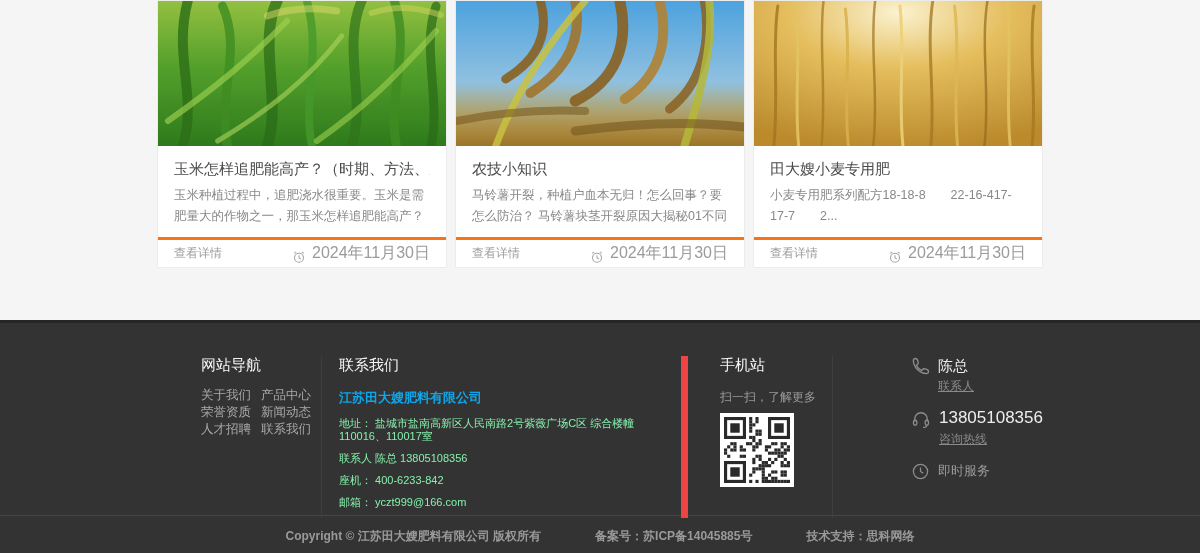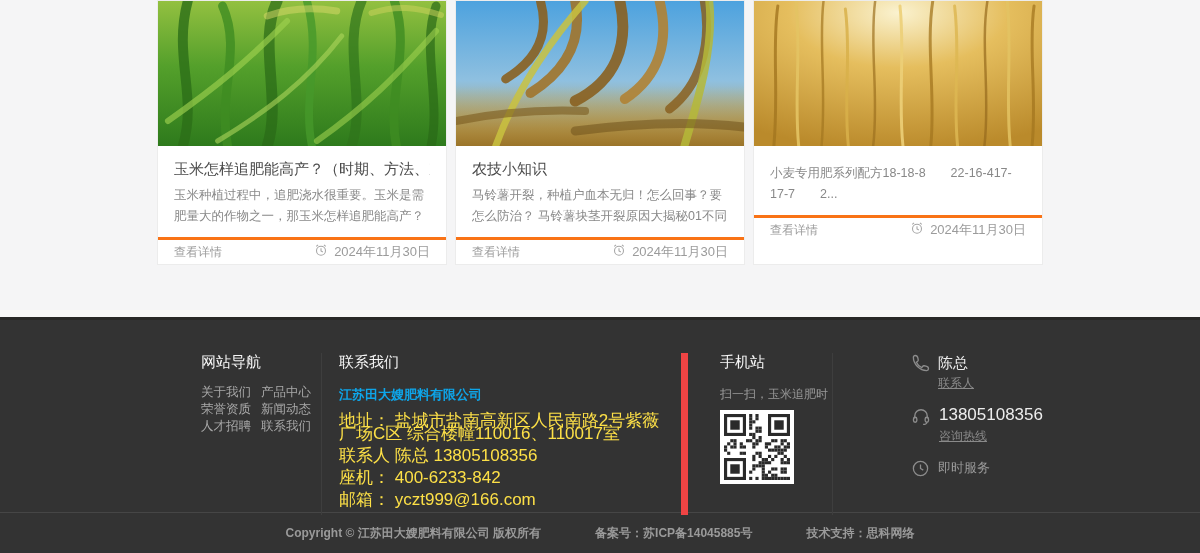--- a/index.html
+++ b/index.html
@@ -12,33 +12,33 @@
   .card { width:290px; background:#ffffff; border:1px solid #ececec; cursor:pointer; }
   .card-img { width:100%; height:145px; display:block; }
   .card-body { padding:12px 16px 10px; }
   .card-title { font-size:15px; color:#4a4a4a; font-weight:400; line-height:22px;
                 white-space:nowrap; overflow:hidden; }
   .card-excerpt { margin-top:5px; font-size:12.5px; color:#888; line-height:21px;
                   max-height:42px; overflow:hidden; }
   .card-foot { border-top:3px solid #f97316; padding:3px 16px; display:flex;
                justify-content:space-between; align-items:center; }
   .card-link { font-size:12px; color:#9b9b9b; }
-  .card-date { display:flex; align-items:flex-start; gap:6px; font-size:13px; color:#9b9b9b; }
+  .card-date { display:flex; align-items:flex-end; gap:6px; font-size:16px; color:#9b9b9b; }
   .card-date svg { display:block; }
 
   
   .footer { background:#333333; border-top:3px solid #262626; height:195px; }
   .footer-inner { width:886px; margin:0 auto; display:flex; padding-top:33px; }
   .f-heading { font-size:15px; color:#f5f5f5; font-weight:400; margin-bottom:14px; }
   .col-nav { width:121px;margin-left:44px; }
   .nav-grid { display:grid; grid-template-columns:60px 60px; row-gap:4px; }
   .nav-link { font-size:12.5px; color:#a9a9a9; line-height:13px; cursor:pointer; }
   .col-contact { width:404px; border-left:1px solid #3e3e3e; padding-left:17px; padding-right:16px; }
   .company { font-size:13px; color:#0ea5e9; font-weight:bold; margin-bottom:10px; }
-  .c-line { font-size:17px; color:#fde047; line-height:13px; margin-bottom:9px; }
+  .c-line { font-size:11px; color:#86efac; line-height:13px; margin-bottom:9px; }
   .col-mobile { width:166px; border-left:7px solid #ef4444; padding-left:32px; }
   .qr-tip { font-size:12px; color:#9a9a9a; margin-bottom:7px; }
   .qr-box { width:74px; height:74px; background:#ffffff; padding:4px; }
   .col-quick { flex:1; border-left:1px solid #3e3e3e; padding-left:78px; }
   .q-row { display:flex; gap:8px; margin-bottom:13px; }
   .q-row svg { display:block; margin-top:1px; flex:none; }
   .q-name { font-size:15px; color:#ededed; line-height:19px; }
   .q-num { font-size:17px; color:#ededed; line-height:20px; }
   .q-sub { font-size:12px; color:#8a8a8a; margin-top:3px;text-decoration:underline; }
   .q-svc { font-size:13px; color:#9a9a9a; line-height:20px; }
@@ -158,20 +158,21 @@
           <path d="M120 145 C126 95 116 45 122 0" stroke="#9c7120" stroke-width="2.5" opacity=".7"></path>
           <path d="M150 145 C145 100 152 50 147 5" stroke="#eccf78" stroke-width="3" opacity=".9"></path>
           <path d="M178 145 C183 95 173 45 180 0" stroke="#a3761f" stroke-width="3" opacity=".75"></path>
           <path d="M205 145 C200 95 208 55 202 5" stroke="#ddb752" stroke-width="3" opacity=".85"></path>
           <path d="M232 145 C238 95 228 45 235 0" stroke="#96691c" stroke-width="2.5" opacity=".7"></path>
           <path d="M258 145 C253 95 260 50 255 0" stroke="#e3c363" stroke-width="3" opacity=".85"></path>
           <path d="M280 145 C285 95 276 45 282 5" stroke="#a3761f" stroke-width="3" opacity=".75"></path>
         </g>
       </svg>
       <div class="card-body">
+        <div class="card-title">田大嫂小麦专用肥</div>
         <div class="card-excerpt">小麦专用肥系列配方18-18-8　　22-16-417-17-7　　2...</div>
       </div>
       <div class="card-foot">
         <span class="card-link">查看详情</span>
         <span class="card-date">
           <svg width="14" height="14" viewBox="0 0 20 20" fill="none" stroke="#a5a5a5" stroke-width="1.5">
             <circle cx="10" cy="11" r="6.4"></circle>
             <path d="M10 7.5v3.8l2.6 1.6"></path>
             <path d="M3.2 4.8 5.8 2.6 M16.8 4.8 14.2 2.6"></path>
           </svg>
@@ -202,21 +203,21 @@
       <div class="f-heading">联系我们</div>
       <div class="company">江苏田大嫂肥料有限公司</div>
       <div class="c-line">地址：  盐城市盐南高新区人民南路2号紫薇广场C区 综合楼幢110016、110017室</div>
       <div class="c-line">联系人 陈总  13805108356</div>
       <div class="c-line">座机：  400-6233-842</div>
       <div class="c-line">邮箱：  yczt999@166.com</div>
     </div>
 
     <div class="col-mobile">
       <div class="f-heading">手机站</div>
-      <div class="qr-tip">扫一扫，玉米追肥时</div>
+      <div class="qr-tip">扫一扫，了解更多</div>
       <div class="qr-box">
         <svg width="66" height="66" viewBox="0 0 63 63" fill="#2a2a2a">
             <rect x="0" y="0" width="21" height="21"></rect>
             <rect x="3" y="3" width="15" height="15" fill="#fff"></rect>
             <rect x="6" y="6" width="9" height="9"></rect>
             <rect x="42" y="0" width="21" height="21"></rect>
             <rect x="45" y="3" width="15" height="15" fill="#fff"></rect>
             <rect x="48" y="6" width="9" height="9"></rect>
             <rect x="0" y="42" width="21" height="21"></rect>
             <rect x="3" y="45" width="15" height="15" fill="#fff"></rect>

